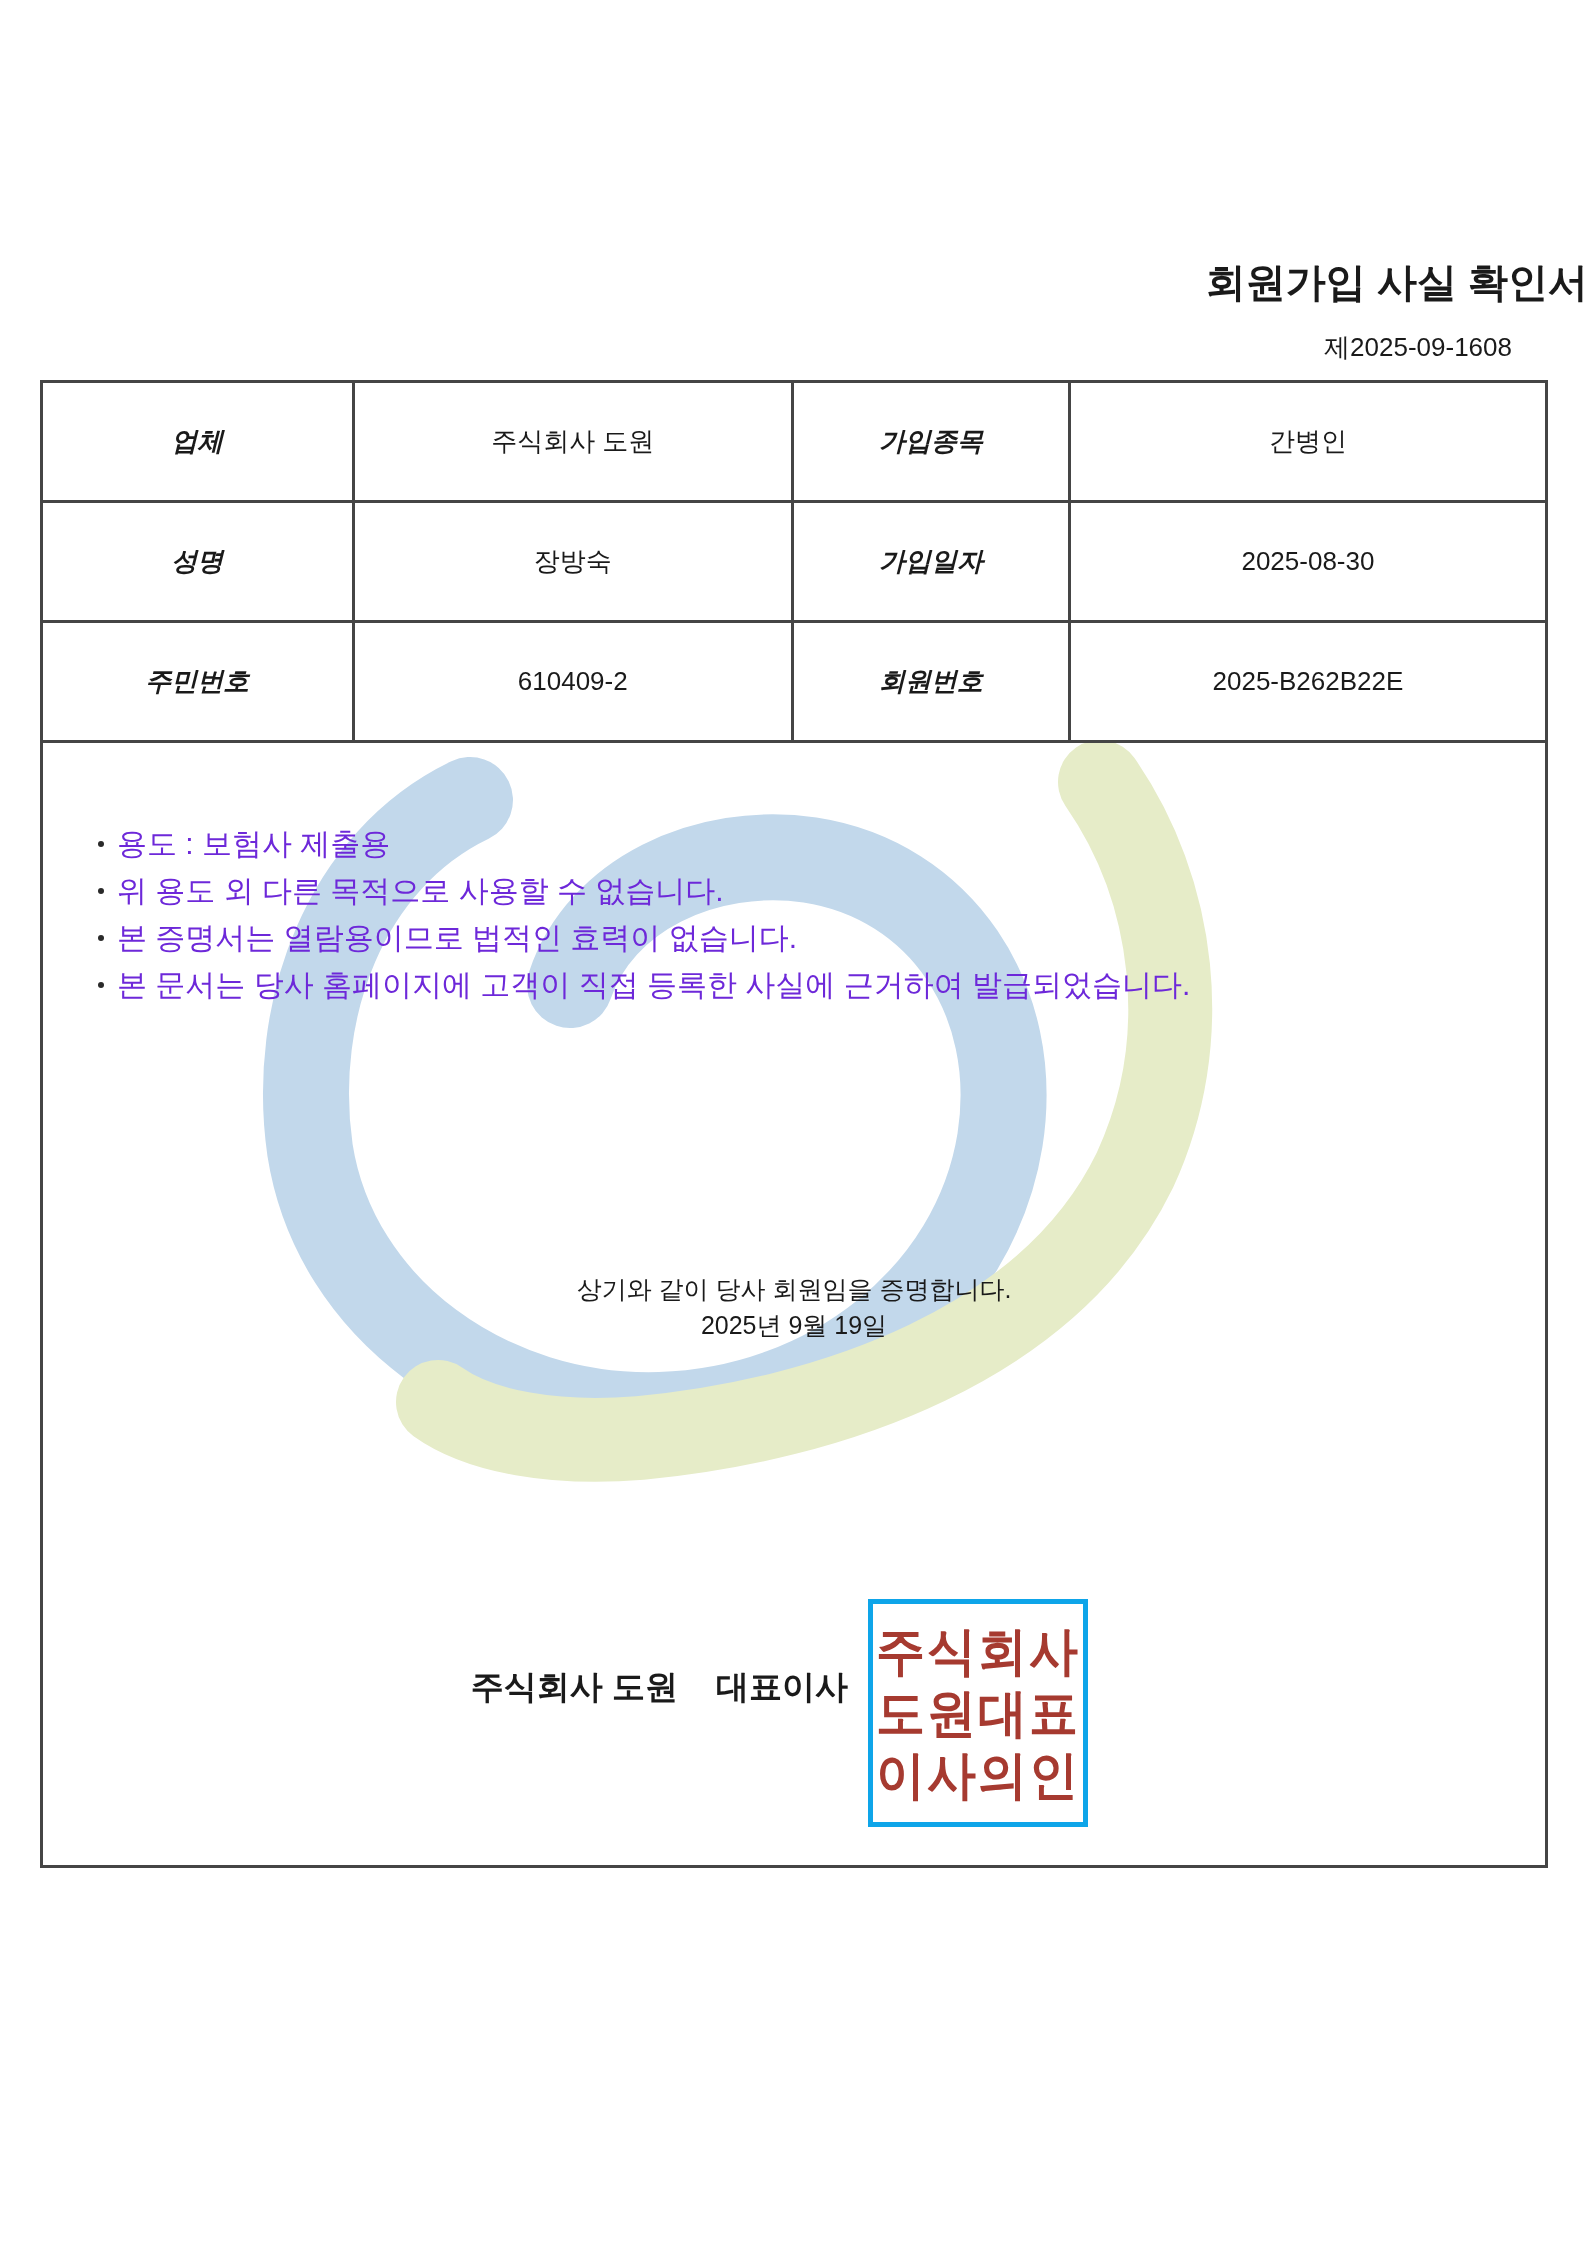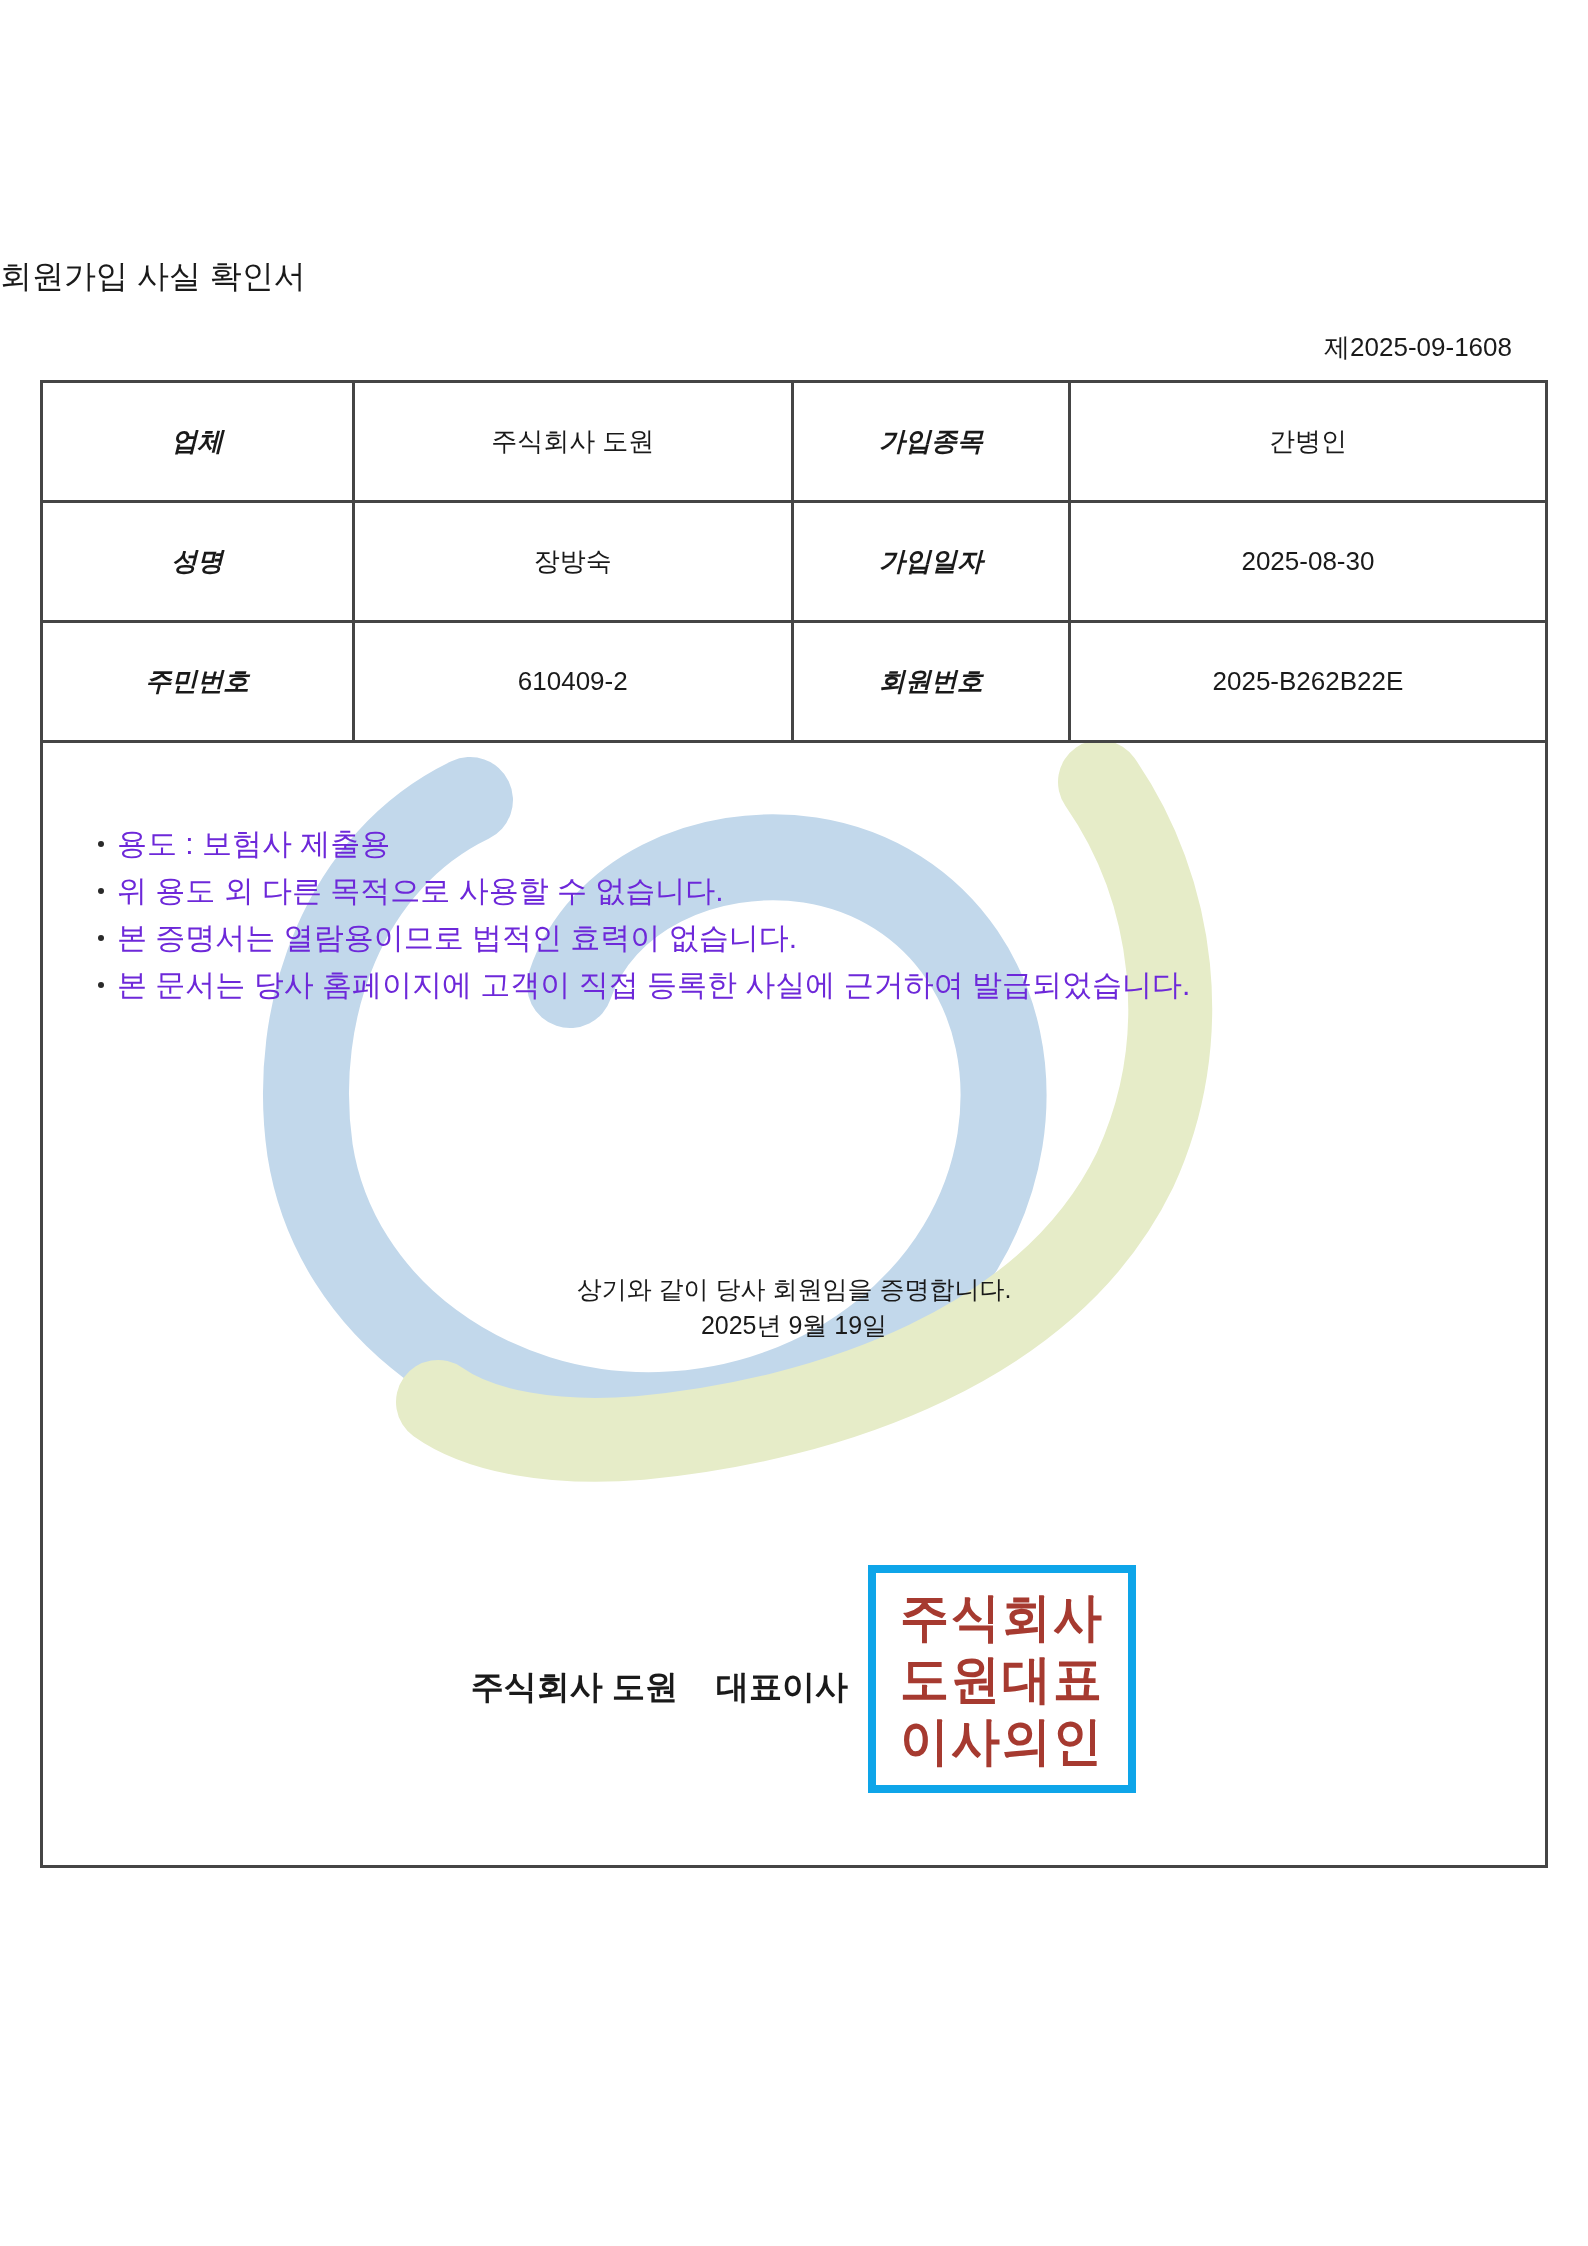--- a/index.html
+++ b/index.html
@@ -17,23 +17,23 @@
     position: absolute;
     left: 0; top: 0;
     width: 1588px; height: 2246px;
     z-index: 0;
     pointer-events: none;
   }
   .doc-title {
     position: absolute;
     top: 255px; left: 0;
     width: 100%;
-    text-align: left;
-    font-size: 32px;
-    font-weight: normal;
+    text-align: right;
+    font-size: 40px;
+    font-weight: bold;
     letter-spacing: 0px;
     z-index: 2;
   }
   .doc-number {
     position: absolute;
     top: 330px;
     right: 76px;
     font-size: 26px;
     z-index: 2;
   }
@@ -101,24 +101,24 @@
     text-align: right;
     font-size: 33px;
     font-weight: bold;
     white-space: nowrap;
     z-index: 2;
   }
   .signature .sig-company { margin-right: 38px; }
   .stamp {
     position: absolute;
     left: 825px;
-    top: 822px;
-    width: 268px;
+    top: 856px;
+    width: 220px;
     height: 228px;
-    border: 8px solid #0ea5e9;
+    border: 5px solid #0ea5e9;
     box-sizing: border-box;
     background: rgba(255,255,255,0);
     z-index: 3;
     display: flex;
     flex-direction: column;
     justify-content: center;
     align-items: center;
   }
   .stamp-line {
     font-size: 49px;

